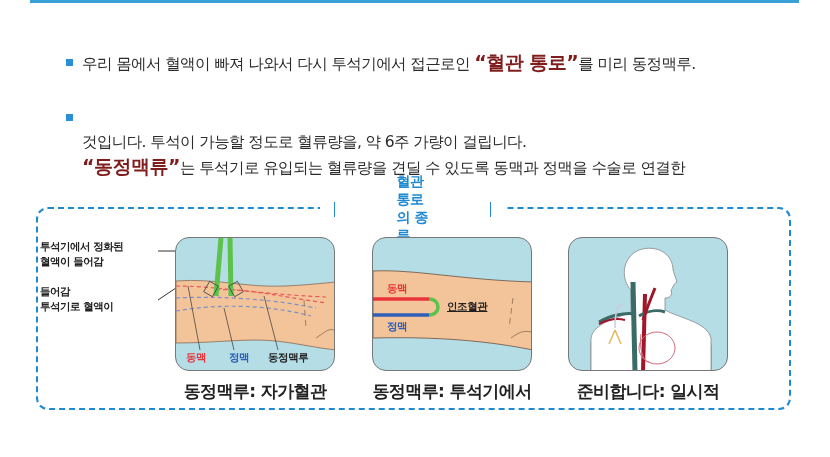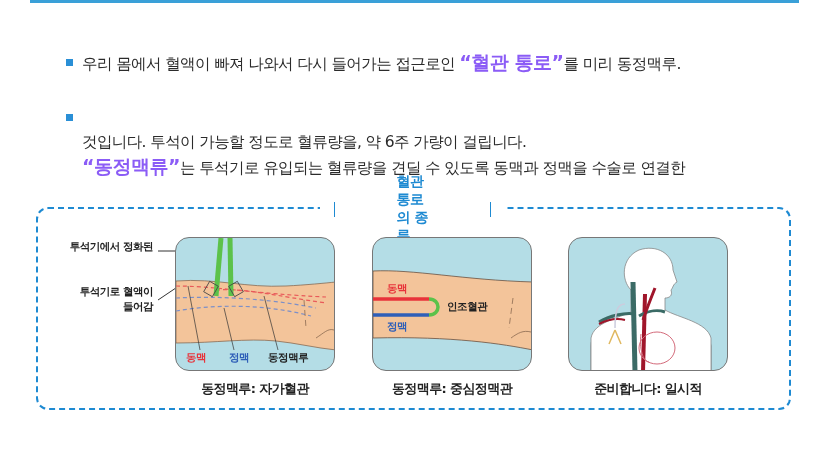--- a/index.html
+++ b/index.html
@@ -1,67 +1,68 @@
 <!DOCTYPE html>
 <html><head>
 <meta charset="utf-8">
 <style>
   html,body{margin:0;padding:0;}
   body{width:830px;height:457px;background:#ffffff;position:relative;overflow:hidden;
        font-family:"DejaVu Sans","Liberation Sans",sans-serif;color:#222;}
   .topbar{position:absolute;left:30px;top:0;width:769px;height:3px;background:#3aa0d8;}
   .bullet{position:absolute;left:66px;width:7px;height:7px;background:#2a8fd6;}
   .line{position:absolute;font-size:15.5px;letter-spacing:-0.6px;white-space:nowrap;color:#2b2b2b;}
-  .hl{color:#8b5cf6;font-weight:bold;font-size:19px;letter-spacing:-0.5px;}
+  .hl{color:#7f1d1d;font-weight:bold;font-size:19px;letter-spacing:-0.5px;}
   .dashbox{position:absolute;left:36px;top:207px;width:755px;height:203px;
            border:2.5px dashed #1e8ad2;border-radius:12px;box-sizing:border-box;}
   .box-title-bg{position:absolute;left:320px;top:198px;width:185px;height:22px;background:#fff;}
   .box-title{position:absolute;left:320px;top:198px;width:185px;height:22px;
              display:flex;align-items:center;justify-content:center;
              color:#1e8ad2;font-weight:bold;font-size:14px;letter-spacing:-0.5px;gap:48px;}
   .box-title .bar{display:inline-block;width:2px;height:15px;background:#1e8ad2;margin:0 14px;}
   .panel{position:absolute;top:237px;width:160px;height:134px;border:1.5px solid #777;
          border-radius:14px;background:#b4dde6;overflow:hidden;box-sizing:border-box;}
-  .caption{position:absolute;top:380px;width:190px;text-align:center;font-size:13px;
+  .caption{position:absolute;top:380px;width:190px;text-align:center;font-size:17px;
            font-weight:bold;letter-spacing:-0.6px;color:#222;}
-  .lbl{position:absolute;font-size:10.5px;font-weight:bold;text-align:right;line-height:15px;
+  .lbl{position:absolute;font-size:10.5px;font-weight:bold;line-height:15px;
        letter-spacing:-0.5px;color:#222;white-space:nowrap;}
   .plbl{position:absolute;font-size:10.5px;font-weight:bold;letter-spacing:-0.4px;white-space:nowrap;}
   svg{position:absolute;left:0;top:0;}
 </style>
 </head>
 <body>
 
 <div class="topbar"></div>
 
 <div class="bullet" style="top:59px;"></div>
 <div class="line" style="left:82px;top:50px;">
-  <span>우리 몸에서 혈액이 빠져 나와서 다시 들어가는 접근로인 </span><span class="hl">“혈관 통로”</span><span>를 미리 동정맥루.</span>
+  <span>우리 몸에서 혈액이 빠져 나와서 다시 투석기에서 접근로인 </span><span class="hl">“혈관 통로”</span><span>를 미리 동정맥루.</span>
 </div>
 
 <div class="bullet" style="top:114px;"></div>
 <div class="line" style="left:82px;top:106px;margin-top:48px;">
   <span class="hl">“동정맥류”</span><span>는 투석기로 유입되는 혈류량을 견딜 수 있도록 동맥과 정맥을 수술로 연결한</span>
 </div>
 <div class="line" style="left:82px;top:132px;">것입니다. 투석이 가능할 정도로 혈류량을, 약 6주 가량이 걸립니다.</div>
 
 <div class="dashbox"></div>
 <div class="box-title-bg"></div>
 <div class="box-title">
   <span class="bar"></span>
   <span>혈관 통로의 종류</span>
   <span class="bar"></span>
 </div>
 
 <div class="lbl" style="left:40px;top:239px;width:113px;">
   <div>투석기에서 정화된</div>
+  <div>혈액이 들어감</div>
 </div>
 <div class="lbl" style="left:40px;top:284px;width:113px;">
+  <div>들어감</div>
   <div>투석기로 혈액이</div>
-  <div>들어감</div>
 </div>
 
 <svg width="830" height="457" style="pointer-events:none;">
   <line x1="158" y1="251" x2="216" y2="251" stroke="#333" stroke-width="1"></line>
   <line x1="158" y1="300" x2="222" y2="257" stroke="#333" stroke-width="1"></line>
 </svg>
 
 <div class="panel" style="left:175px;">
   <svg width="160" height="134" viewBox="0 0 160 134">
     <path d="M0,43 C40,40 70,50 110,48 C130,47 150,45 160,44 L160,112 C140,110 120,105 100,103 C70,100 40,105 0,105 Z" fill="#f3c49a" stroke="#8a6a50" stroke-width="0.8"></path>
@@ -89,23 +90,23 @@
   <svg width="160" height="134" viewBox="0 0 160 134">
     <path d="M0,33 C40,31 90,42 160,44 L160,112 C130,106 80,98 0,100 Z" fill="#f3c49a" stroke="#6a5040" stroke-width="0.8"></path>
     <line x1="0" y1="61" x2="56" y2="61" stroke="#e8333a" stroke-width="3.5"></line>
     <line x1="0" y1="77" x2="56" y2="77" stroke="#2f5fb8" stroke-width="3.5"></line>
     <path d="M56,61 C68,61 68,77 56,77" stroke="#5cc24a" stroke-width="3.5" fill="none"></path>
     <path d="M140,60 L136,90" stroke="#8a6a50" stroke-width="0.8" stroke-dasharray="6,4"></path>
     <path d="M138,100 C145,95 150,92 158,94" stroke="#8a6a50" stroke-width="0.8" fill="none"></path>
   </svg>
   <span class="plbl" style="left:14px;top:44px;color:#e8333a;">동맥</span>
   <span class="plbl" style="left:14px;top:82px;color:#2f5fb8;">정맥</span>
-  <span class="plbl" style="left:74px;top:62px;color:#222;">인조혈관</span>
+  <span class="plbl" style="left:74px;top:62px;color:#222;text-decoration:underline;">인조혈관</span>
 </div>
-<div class="caption" style="left:357px;">동정맥루: 중심정맥관</div>
+<div class="caption" style="left:357px;">동정맥루: 투석기에서</div>
 
 <div class="panel" style="left:568px;">
   <svg width="160" height="134" viewBox="0 0 160 134">
     <path d="M60,134 L60,88 C40,88 22,90 22,108 L22,134 Z M100,134 L100,88 C120,88 140,90 142,108 L142,134 Z" fill="#fff" stroke="#777" stroke-width="0.8"></path>
     <path d="M22,134 L22,100 C25,84 50,80 62,74 L62,52 C52,42 52,20 70,12 C88,6 104,16 104,32 L108,44 C104,46 104,50 102,52 C104,58 100,60 96,60 L96,72 C110,80 138,84 142,100 L142,134 Z" fill="#fff" stroke="#888" stroke-width="0.8"></path>
     <path d="M64,44 L66,134" stroke="#3b6b66" stroke-width="5" fill="none"></path>
     <path d="M76,56 L74,134" stroke="#a0162b" stroke-width="4" fill="none"></path>
     <path d="M30,84 C40,78 56,74 66,76" stroke="#3b6b66" stroke-width="3" fill="none"></path>
     <path d="M70,78 C80,72 90,72 96,74" stroke="#3b6b66" stroke-width="3" fill="none"></path>
     <path d="M30,86 C38,82 48,80 56,82" stroke="#a0162b" stroke-width="2" fill="none"></path>

